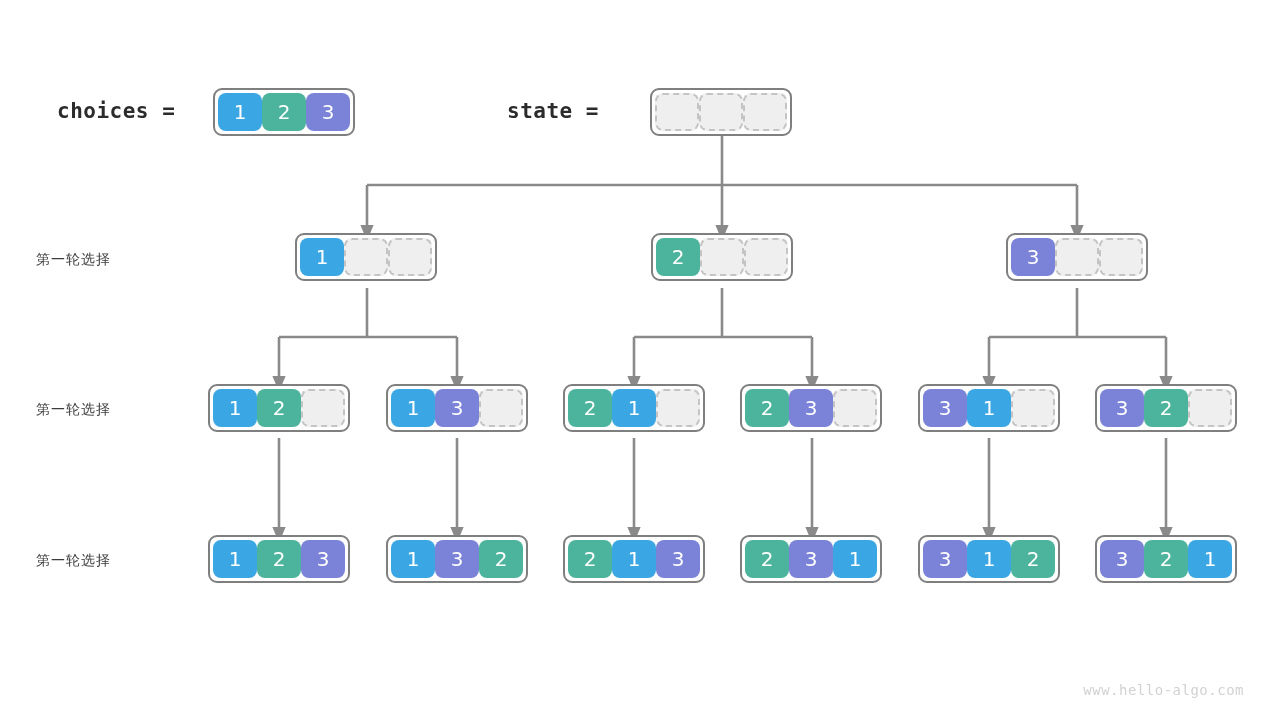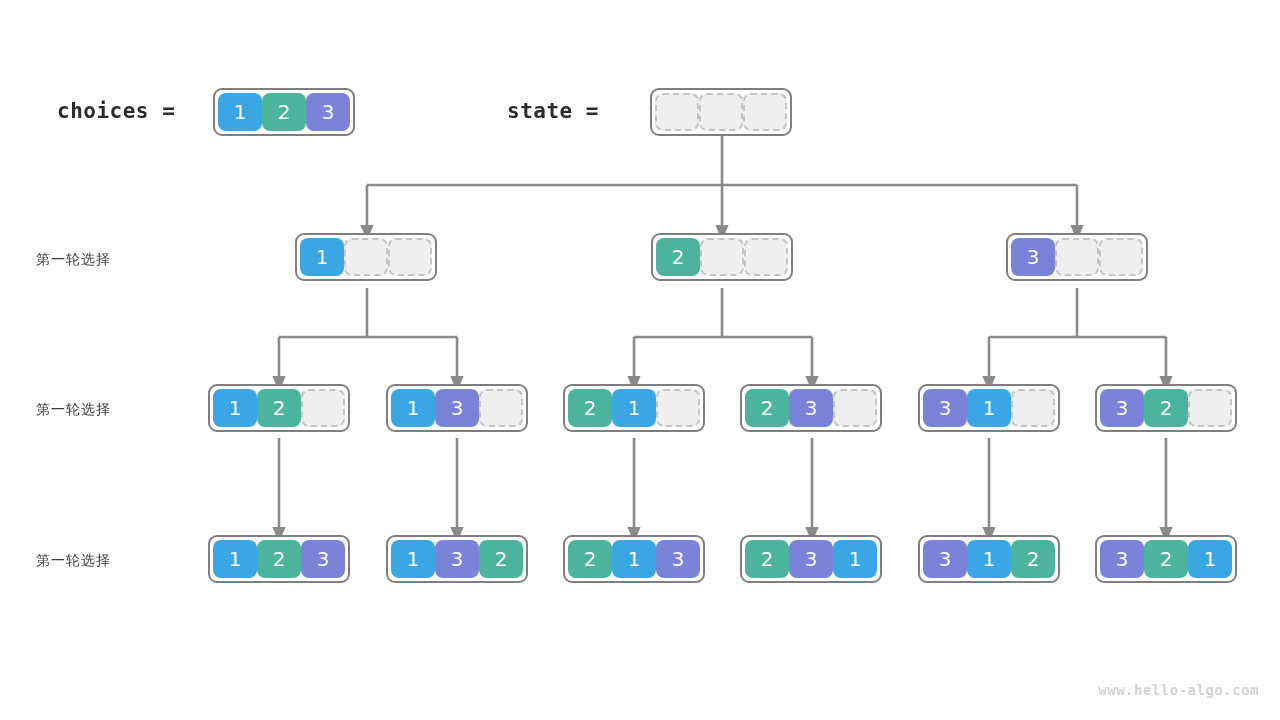--- a/index.html
+++ b/index.html
@@ -79,28 +79,27 @@
   .cell.empty {
     background: #efefef;
     border: 2px dashed #c4c4c4;
     color: transparent;
   }
   
   .node.hdr .cell { width: 44px; height: 38px; }
 
   .watermark {
     position: absolute;
-    right: 21px;
+    right: 36px;
     bottom: 22px;
     font-family: "DejaVu Sans Mono", monospace;
     font-size: 14px;
     color: #d2d2d2;
     letter-spacing: 0.5px;
     white-space: nowrap;
-    font-weight: bold;
   }
 </style>
 </head>
 <body>
 
 <div id="stage">
 
   <svg id="wires" viewBox="0 0 1280 720" width="1280" height="720">
     <defs>
       <marker id="arrowhead" markerWidth="7" markerHeight="7" refX="3.2" refY="3" orient="auto" markerUnits="strokeWidth">

